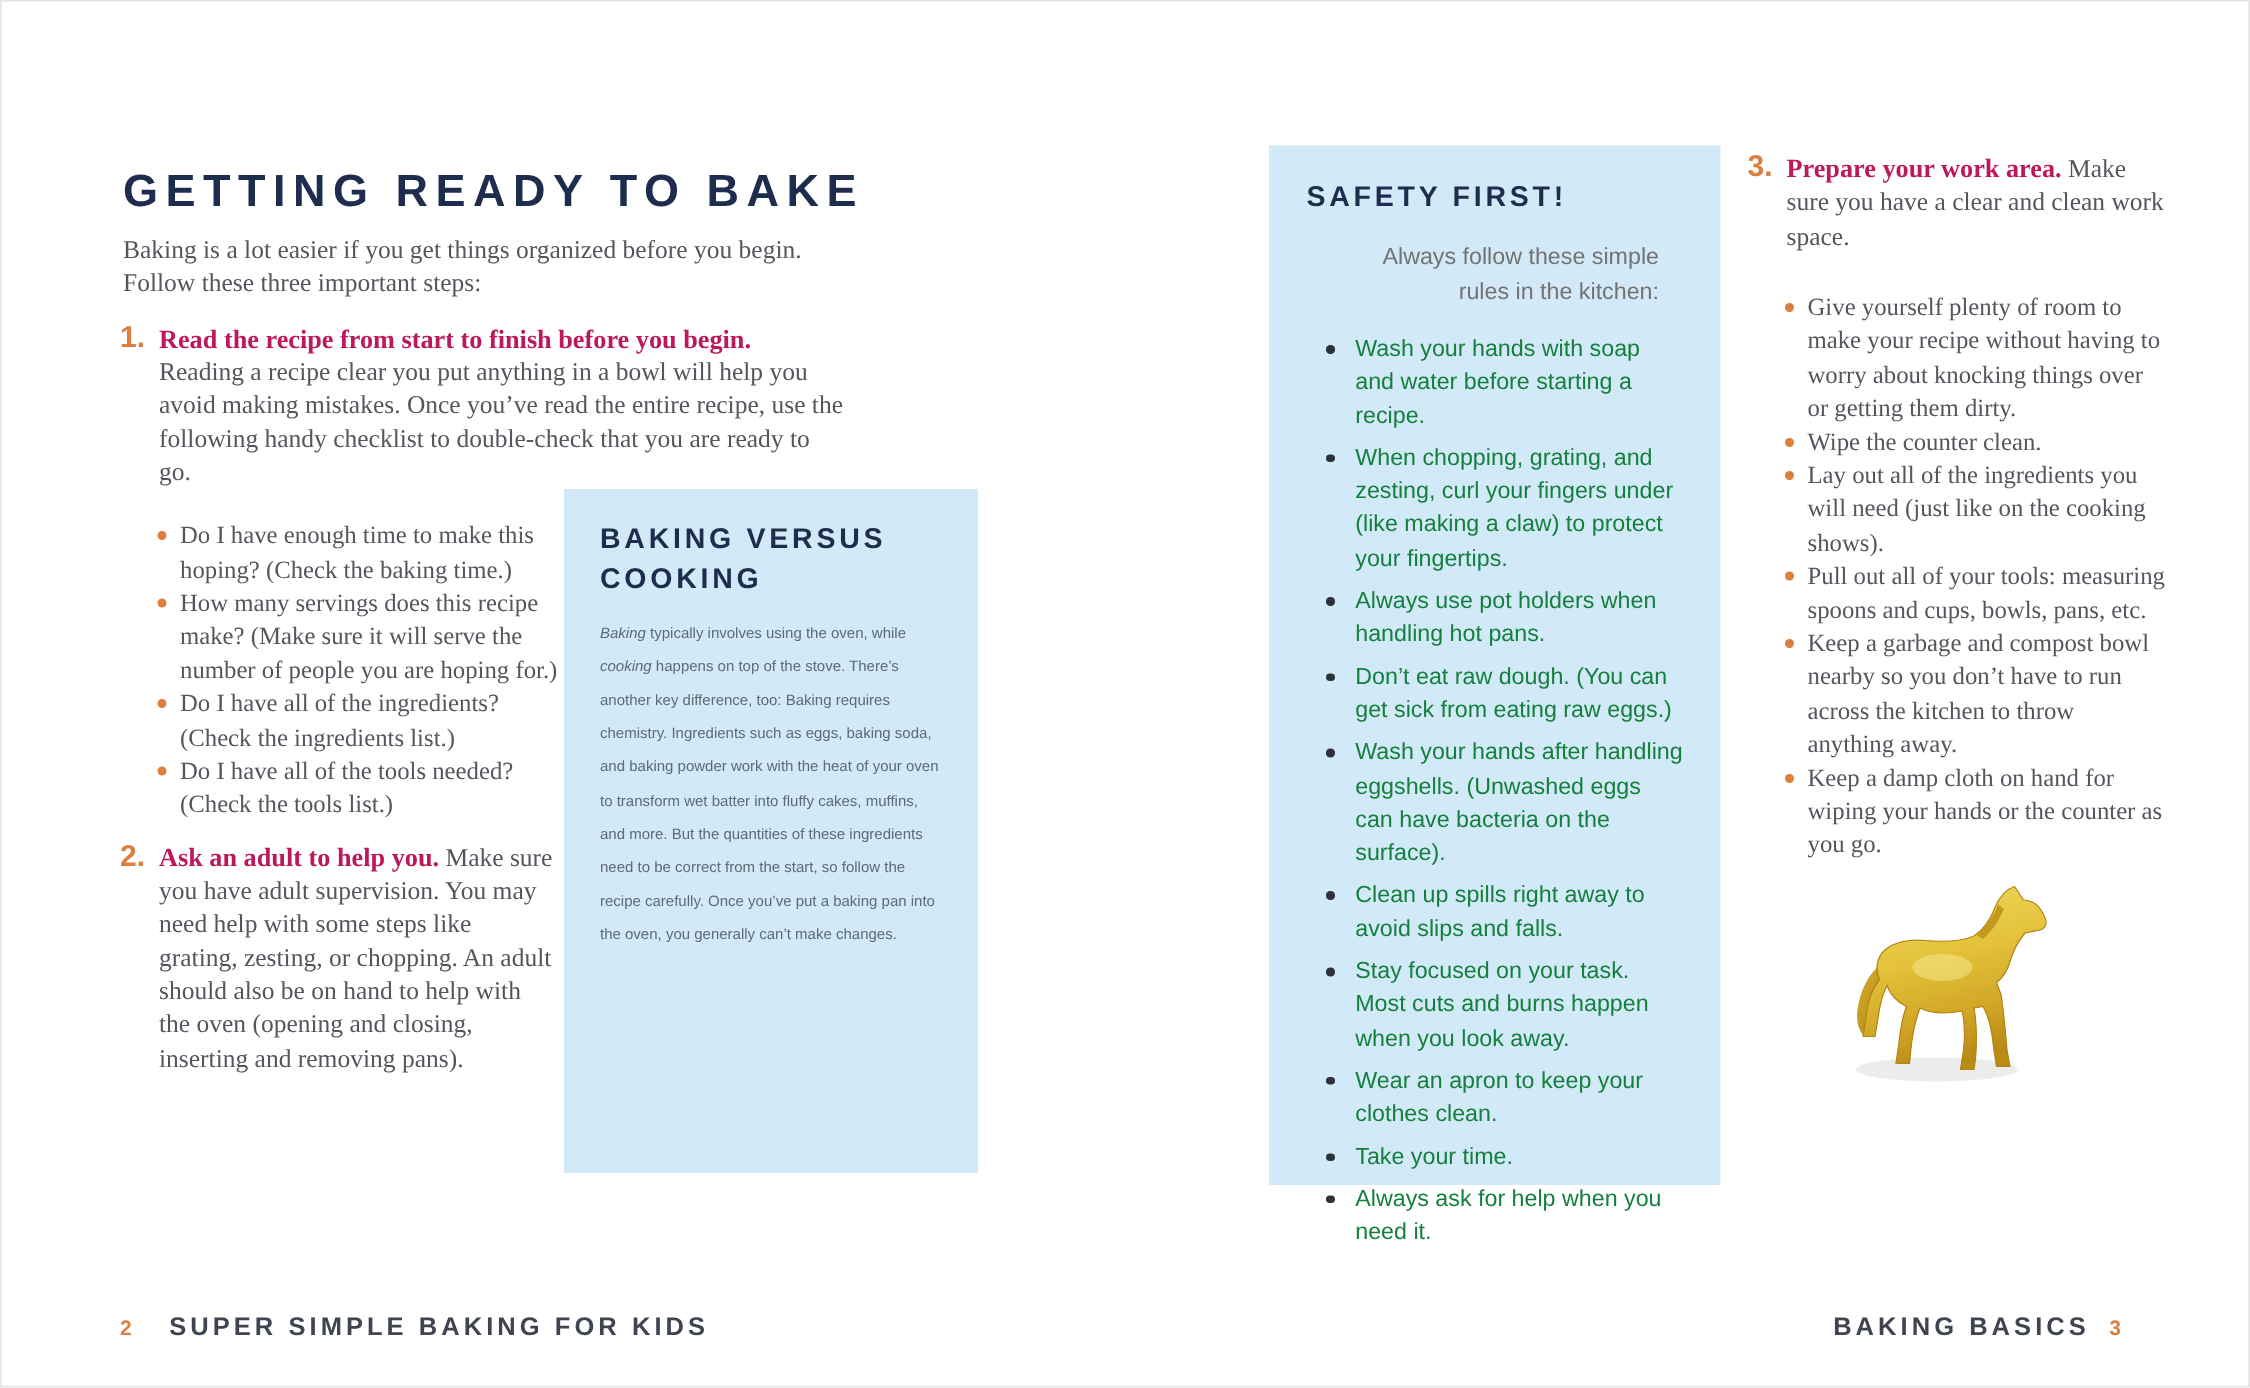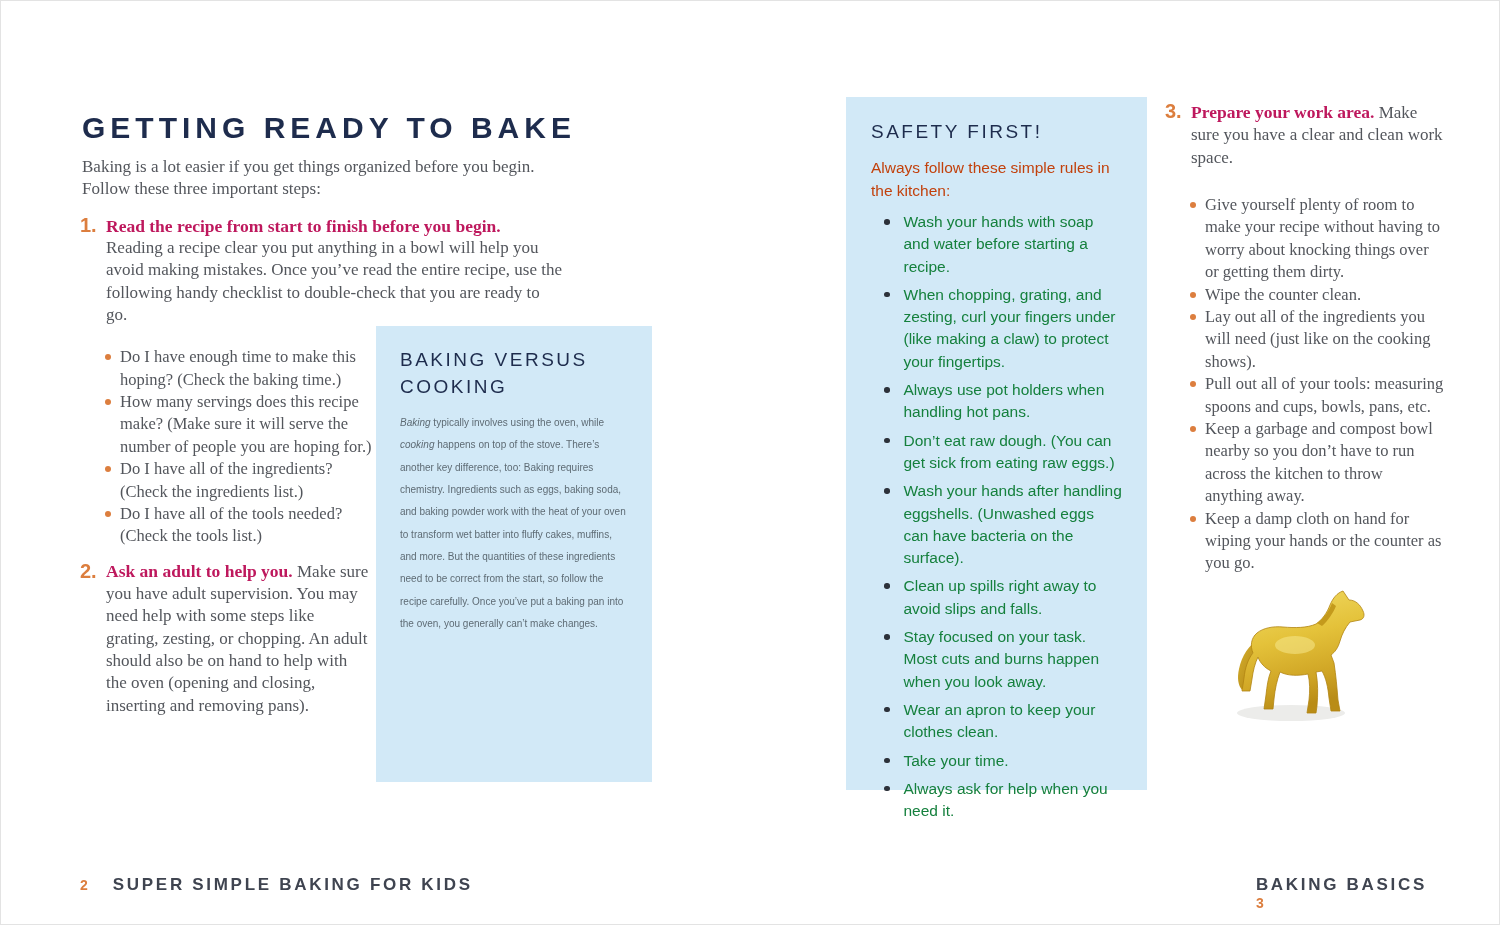--- a/index.html
+++ b/index.html
@@ -52,37 +52,37 @@
   }
   #step-2 { margin-top: 13px; width: 288px; }
 
   .info-box {
     width: 276px; min-height: 456px;
     background: #d2e9f7;
     padding: 20px 23px 24px 24px;
     font-family: "Liberation Sans", "DejaVu Sans", sans-serif;
   }
   .box-title {
-    margin: 0 0 12px; font-weight: normal;
+    margin: 0 0 12px; font-weight: bold;
     font-size: 19px; line-height: 27px; letter-spacing: 2.5px;
     color: #1e2c4d;
   }
   .box-body { margin: 0; font-size: 10px; line-height: 22.3px; color: #5e6b74; }
   .box-body .italic { font-style: italic; }
 
   
   #safety-box {
     position: absolute; left: 846px; top: 97px;
     width: 301px; height: 693px;
     background: #d2e9f7;
     padding: 22px 25px 20px 25px;
     font-family: "Liberation Sans", "DejaVu Sans", sans-serif;
   }
   #safety-box .box-title { margin-bottom: 12px; line-height: 26px; }
-  #safety-intro { margin: 0; font-size: 15.5px; line-height: 22.5px; color: #c2410c; }
+  #safety-intro { margin: 16px; font-size: 15.5px; line-height: 22.5px; color: #737373; text-align: right; }
   #safety-list {
     margin: 9px 0 0 13px; font-size: 15.5px; line-height: 22.3px; color: #15803d;
   }
   #safety-list li { margin-top: 6px; }
   #safety-list .dot { background: #2c313a; width: 5.5px; height: 5.5px; margin: 8px 14px 0 0; }
 
   
   #right-col { position: absolute; left: 1167px; top: 101px; width: 280px; }
   #step-3 { width: 278px; }
   #step-3 .step-body, #step-3 .step-lead { line-height: 22.3px; }
@@ -92,21 +92,21 @@
   }
   #horse-figure { margin: 12px 0 0 62px; width: 148px; height: 140px; }
 
   
   .footer {
     position: absolute; top: 875px;
     font-family: "Liberation Sans", "DejaVu Sans", sans-serif;
     display: flex; align-items: baseline;
   }
   #footer-left { left: 80px; }
-  #footer-right { right: 86px; flex-direction: column; }
+  #footer-right { right: 86px; }
   .page-num { color: #dc7e3e; font-weight: bold; font-size: 14px; }
   .footer-label {
     color: #3f4450; font-size: 17px; font-weight: bold; letter-spacing: 2.7px;
   }
   #footer-left .footer-label { margin-left: 25px; }
   #footer-right .page-num { margin-left: 13px; }
 </style>
 </head>
 <body>
 

